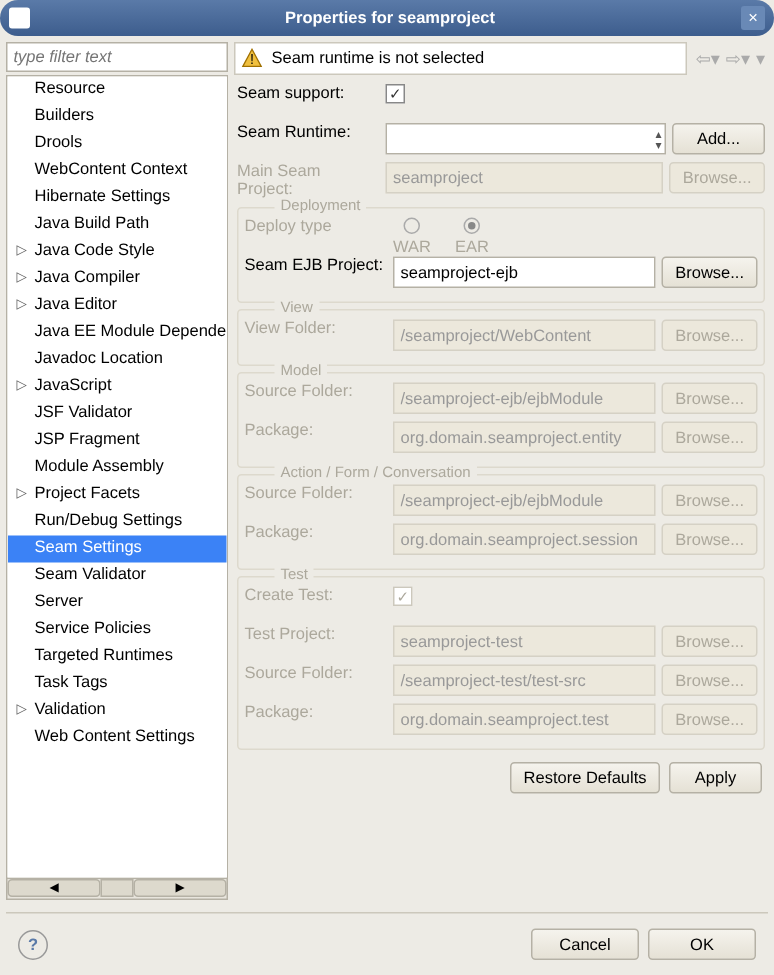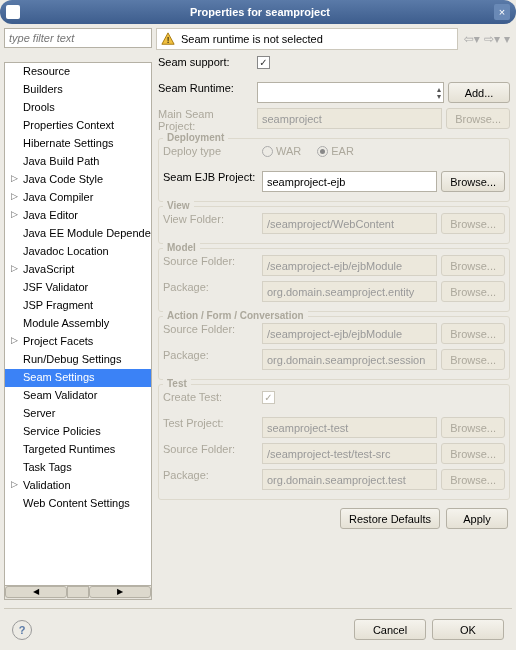--- a/index.html
+++ b/index.html
@@ -5,21 +5,21 @@
 * { box-sizing: border-box; margin: 0; padding: 0; font-family: sans-serif; font-size: 11px; }
 body { background: #edebe5; width: 516px; height: 650px; overflow: hidden; display: flex; flex-direction: column; }
 .titlebar { background: linear-gradient(#5a7aa8, #3d5d8d); color: #fff; height: 24px; display: flex; align-items: center; padding: 0 6px; border-radius: 12px; }
 .title-icon { width: 14px; height: 14px; background: #fff; border-radius: 2px; margin-right: 6px; }
 .title-text { flex: 1; text-align: center; font-weight: bold; }
 .close-x { width: 16px; height: 16px; background: #6989b6; border-radius: 2px; display: flex; align-items: center; justify-content: center; color: #fff; cursor: pointer; }
 .main-area { flex: 1; display: flex; flex-direction: column; padding: 4px; border-radius: 13px; }
 .top-row { display: flex; gap: 4px; margin-bottom: 4px; }
 .left-col { width: 148px; display: flex; flex-direction: column; }
 .filter-box { width: 100%; height: 20px; border: 1px solid #b5b1a5; background: #fff; padding: 2px 4px; color: #999; font-style: italic; }
-.tree { flex: 1; border: 1px solid #b5b1a5; background: #fff; overflow-y: auto; overflow-x: auto; margin-top: 14px; }
+.tree { flex: 1; border: 1px solid #b5b1a5; background: #fff; overflow-y: auto; overflow-x: auto; margin-top: 2px; }
 .tree-item { height: 18px; padding: 2px 4px 2px 18px; white-space: nowrap; cursor: pointer; color: #000; position: relative; }
 .tree-item.expandable::before { content: '▷'; position: absolute; left: 6px; font-size: 9px; color: #666; }
 .tree-item.selected { background: #3b82f6; color: #fff; }
 .hscroll { height: 14px; background: #e8e5dd; border: 1px solid #b5b1a5; border-top: none; display: flex; }
 .hscroll .btn { width: 14px; height: 12px; background: #ddd9cd; border: 1px solid #b5b1a5; font-size: 8px; text-align: center; }
 .hscroll .track { flex: 1; background: #f0ede5; }
 .hscroll .thumb { width: 30px; height: 12px; background: #ddd9cd; border: 1px solid #b5b1a5; }
 .right-col { flex: 1; display: flex; flex-direction: column; }
 .banner { height: 22px; background: #fff; border: 1px solid #ccc8bc; display: flex; align-items: center; padding: 0 4px; }
 .warn-icon { width: 14px; height: 14px; margin-right: 6px; }
@@ -28,23 +28,23 @@
 .menu-tri { color: #333; font-size: 9px; cursor: pointer; }
 .form { flex: 1; padding: 6px 2px; overflow: hidden; }
 .form-row { display: flex; align-items: flex-start; height: 26px; gap: 4px; }
 .form-row label { width: 95px; color: #000; }
 .form-row.disabled label, .form-row.disabled .dis-text, .group.disabled .group-title { color: #aca89c; }
 .form-row input[type=text], .form-row select { flex: 1; height: 21px; border: 1px solid #b5b1a5; background: #fff; padding: 2px 4px; }
 .form-row.disabled input[type=text] { background: #ece8dc; color: #999; border-color: #d5d1c5; }
 .btn { height: 21px; padding: 0 8px; background: linear-gradient(#f5f3ed,#e5e1d5); border: 1px solid #b5b1a5; border-radius: 3px; cursor: pointer; min-width: 62px; }
 .btn.disabled { color: #aca89c; border-color: #d5d1c5; background: #ece8dc; }
 .group { border: 1px solid #ccc8bc; border-radius: 3px; margin: 4px 0; padding: 6px 4px 4px; position: relative; }
-.group-title { position: absolute; top: -7px; left: 4px; background: #edebe5; padding: 0 4px; color: #333; font-size: 10px; font-weight: bold; }
+.group-title { position: absolute; top: -7px; left: 24px; background: #edebe5; padding: 0 4px; color: #333; font-size: 10px; }
 .group.disabled { border-color: #ddd9cd; }
-.radio-lbl { margin-right: 12px; color: #aca89c; display: inline-flex; align-items: center; gap: 3px; }
+.radio-lbl { margin-right: 12px; color: #aca89c; display: inline-flex; align-items: center; gap: 3px; flex-direction: column; }
 .radio-circ { width: 11px; height: 11px; border: 1px solid #aaa; border-radius: 50%; display: inline-flex; align-items: center; justify-content: center; }
 .radio-circ.checked::after { content: ''; width: 5px; height: 5px; background: #888; border-radius: 50%; }
 .cb { width: 13px; height: 13px; border: 1px solid #888; background: #fff; display: inline-flex; align-items: center; justify-content: center; font-size: 10px; }
 .cb.checked::after { content: '✓'; color: #333; }
 .cb.disabled { border-color: #ccc8bc; }
 .cb.disabled.checked::after { color: #aca89c; }
 .bottom-btns { display: flex; justify-content: flex-end; gap: 6px; padding: 4px 2px; }
 .separator { height: 1px; background: #ccc8bc; margin: 4px 0; }
 .footer { display: flex; align-items: center; padding: 6px 8px; }
 .help-icon { width: 20px; height: 20px; border: 1px solid #999; border-radius: 50%; display: flex; align-items: center; justify-content: center; color: #5a7aa8; font-weight: bold; cursor: pointer; }
@@ -64,21 +64,21 @@
 </div>
 
 <div class="main-area">
   <div class="top-row" style="flex:1; min-height:0;">
     <div class="left-col">
       <input class="filter-box" placeholder="type filter text" style="">
       <div class="tree" id="tree">
           <div class="tree-item">Resource</div>
           <div class="tree-item">Builders</div>
           <div class="tree-item">Drools</div>
-          <div class="tree-item">Properties Context</div>
+          <div class="tree-item">WebContent Context</div>
           <div class="tree-item">Hibernate Settings</div>
           <div class="tree-item">Java Build Path</div>
           <div class="tree-item expandable">Java Code Style</div>
           <div class="tree-item expandable">Java Compiler</div>
           <div class="tree-item expandable">Java Editor</div>
           <div class="tree-item">Java EE Module Dependencies</div>
           <div class="tree-item">Javadoc Location</div>
           <div class="tree-item expandable">JavaScript</div>
           <div class="tree-item">JSF Validator</div>
           <div class="tree-item">JSP Fragment</div>

